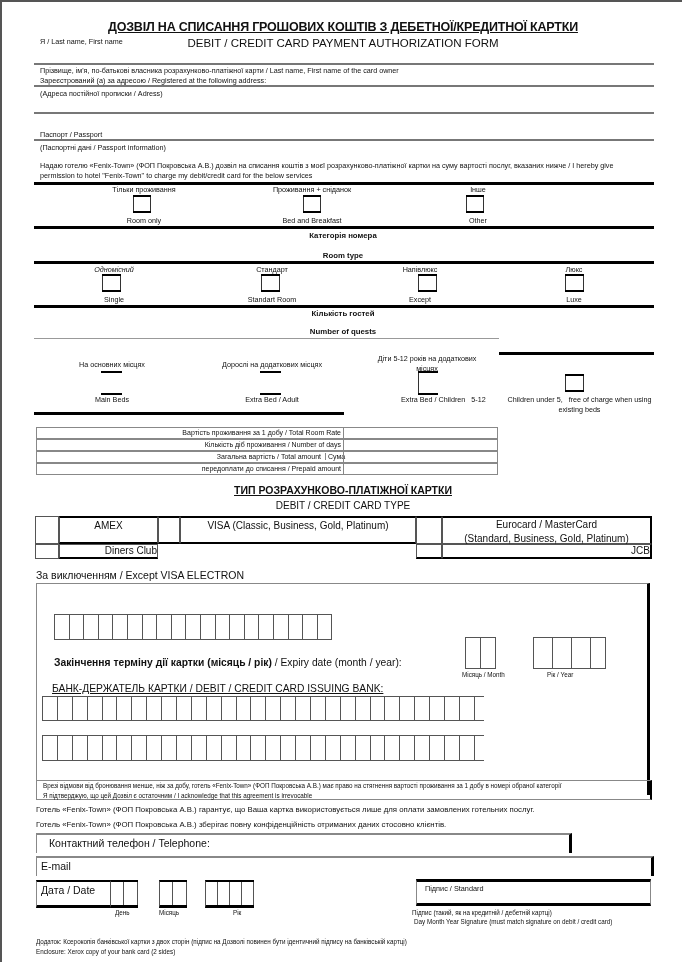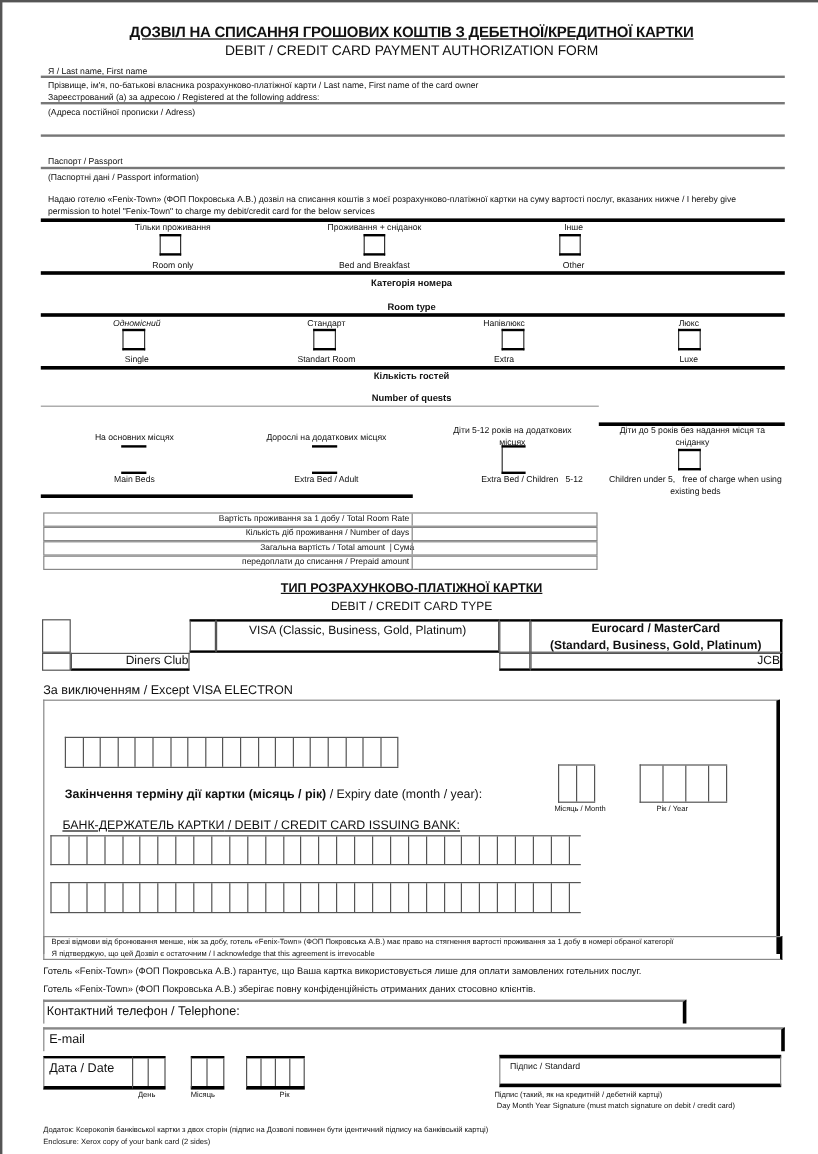--- a/index.html
+++ b/index.html
@@ -27,21 +27,21 @@
   .u { text-decoration: underline; }
 </style>
 </head>
 <body>
 
 <div class="page">
 
   <div class="abs t-title">ДОЗВІЛ НА СПИСАННЯ ГРОШОВИХ КОШТІВ З ДЕБЕТНОЇ/КРЕДИТНОЇ КАРТКИ</div>
   <div class="abs t-sub">DEBIT / CREDIT CARD PAYMENT AUTHORIZATION FORM</div>
 
-  <div class="abs small" style="left:38px;top:53px;">Я / Last name, First name</div>
+  <div class="abs small" style="left:38px;top:35px;">Я / Last name, First name</div>
   <div class="hline" style="left:32px;width:620px;top:61px;"></div>
   <div class="abs small" style="left:38px;top:64px;">Прізвище, ім'я, по-батькові власника розрахунково-платіжної карти / Last name, First name of the card owner</div>
   <div class="abs small" style="left:38px;top:74px;">Зареєстрований (а) за адресою / Registered at the following address:</div>
   <div class="hline" style="left:32px;width:620px;top:83px;"></div>
   <div class="abs small" style="left:38px;top:87px;">(Адреса постійної прописки / Adress)</div>
   <div class="hline" style="left:32px;width:620px;top:110px;"></div>
 
   <div class="abs small" style="left:38px;top:128px;">Паспорт / Passport</div>
   <div class="hline" style="left:32px;width:620px;top:137px;"></div>
   <div class="abs small" style="left:38px;top:141px;">(Паспортні дані / Passport information)</div>
@@ -68,21 +68,21 @@
   <div class="abs small center" style="left:62px;width:100px;top:263px;font-style:italic;">Одномісний</div>
   <div class="chk" style="left:100px;top:272px;width:19px;"></div>
   <div class="abs small center" style="left:62px;width:100px;top:293px;">Single</div>
 
   <div class="abs small center" style="left:215px;width:110px;top:263px;">Стандарт</div>
   <div class="chk" style="left:259px;top:272px;width:19px;"></div>
   <div class="abs small center" style="left:215px;width:110px;top:293px;">Standart Room</div>
 
   <div class="abs small center" style="left:368px;width:100px;top:263px;">Напівлюкс</div>
   <div class="chk" style="left:416px;top:272px;width:19px;"></div>
-  <div class="abs small center" style="left:368px;width:100px;top:293px;">Extra</div>
+  <div class="abs small center" style="left:368px;width:100px;top:293px;">Except</div>
 
   <div class="abs small center" style="left:522px;width:100px;top:263px;">Люкс</div>
   <div class="chk" style="left:563px;top:272px;width:19px;"></div>
   <div class="abs small center" style="left:522px;width:100px;top:293px;">Luxe</div>
   <div class="hthick" style="left:32px;width:620px;top:303px;"></div>
 
   <div class="abs small bold center" style="left:0;width:682px;top:307px;font-size:7.8px;">Кількість гостей</div>
   <div class="abs small bold center" style="left:0;width:682px;top:325px;font-size:7.8px;">Number of quests</div>
   <div class="hline" style="left:32px;width:465px;top:336px;border-top-width:1px;border-color:#999;"></div>
   <div class="hthick" style="left:497px;width:155px;top:350px;"></div>
@@ -92,21 +92,20 @@
   <div class="abs small center" style="left:50px;width:120px;top:393px;">Main Beds</div>
 
   <div class="abs small center" style="left:195px;width:150px;top:358px;">Дорослі на додаткових місцях</div>
   <div class="chk" style="left:259px;top:369px;width:19px;height:24px;border:none;"></div>
   <div class="abs small center" style="left:195px;width:150px;top:393px;">Extra Bed / Adult</div>
 
   <div class="abs small center" style="left:375px;width:100px;top:352px;line-height:10px;">Діти 5-12 років на додаткових місцях</div>
   <div class="chk" style="left:416px;top:369px;width:19px;height:24px;border-right:none;"></div>
   <div class="abs small" style="left:375px;top:393px;white-space:pre;margin-left:24px;">Extra Bed / Children   5-12</div>
 
-  <div class="abs small center" style="left:500px;width:150px;top:352px;line-height:10px;">Діти до 5 років без надання місця та сніданку</div>
   <div class="chk" style="left:563px;top:372px;width:19px;"></div>
   <div class="abs small center" style="left:505px;width:145px;top:393px;line-height:10px;white-space:pre-wrap;">Children under 5,   free of charge when using existing beds</div>
   <div class="hthick" style="left:32px;width:310px;top:410px;"></div>
 
   <div class="rate-row" style="top:425px;">
     <span class="lbl">Вартість проживання за 1 добу / Total Room Rate</span>
       <span class="sep"></span>
   </div>
   <div class="rate-row" style="top:437px;">
     <span class="lbl">Кількість діб проживання / Number of days</span>
@@ -119,24 +118,25 @@
   </div>
   <div class="rate-row" style="top:461px;">
     <span class="lbl">передоплати до списання / Prepaid amount</span>
       <span class="sep"></span>
   </div>
 
   <div class="abs center bold" style="left:0;width:682px;top:482px;font-size:10.5px;"><span class="u">ТИП РОЗРАХУНКОВО-ПЛАТІЖНОЇ КАРТКИ</span></div>
   <div class="abs center" style="left:0;width:682px;top:498px;font-size:10px;">DEBIT / CREDIT CARD TYPE</div>
 
   <div class="cardbox" style="left:33px;top:514px;width:24px;height:28px;"></div>
+  <div class="cardbox" style="left:57px;top:514px;width:99px;height:28px;border-top:2px solid #000;border-bottom:2px solid #000;font-size:10px;text-align:center;padding-top:2px;"><span>AMEX</span></div>
   <div class="cardbox" style="left:156px;top:514px;width:22px;height:28px;border-top:2px solid #000;border-bottom:2px solid #000;"></div>
   <div class="cardbox" style="left:178px;top:514px;width:236px;height:28px;border-top:2px solid #000;border-bottom:2px solid #000;font-size:10px;text-align:center;padding-top:2px;"><span>VISA (Classic, Business, Gold, Platinum)</span></div>
   <div class="cardbox" style="left:414px;top:514px;width:26px;height:28px;border-top:2px solid #000;"></div>
-  <div class="cardbox" style="left:440px;top:514px;width:210px;height:28px;border-top:2px solid #000;border-right:2px solid #000;font-size:10px;text-align:center;line-height:14px;font-weight:bold;"><span>Eurocard / MasterCard</span><br><span>(Standard, Business, Gold, Platinum)</span></div>
+  <div class="cardbox" style="left:440px;top:514px;width:210px;height:28px;border-top:2px solid #000;border-right:2px solid #000;font-size:10px;text-align:center;line-height:14px;"><span>Eurocard / MasterCard</span><br><span>(Standard, Business, Gold, Platinum)</span></div>
 
   <div class="cardbox" style="left:33px;top:542px;width:24px;height:15px;"></div>
   <div class="cardbox" style="left:57px;top:542px;width:99px;height:15px;border-bottom:2px solid #000;font-size:10px;padding-left:5px;"><span>Diners Club</span></div>
   <div class="cardbox" style="left:414px;top:542px;width:26px;height:15px;border-bottom:2px solid #000;"></div>
   <div class="cardbox" style="left:440px;top:542px;width:210px;height:15px;border-bottom:2px solid #000;border-right:2px solid #000;font-size:10px;padding-left:4px;"><span>JCB</span></div>
 
   <div class="abs" style="left:34px;top:567px;font-size:10.5px;">За виключенням / Except VISA ELECTRON</div>
 
   <div class="abs" style="left:34px;top:581px;width:614px;height:212px;border-top:1px solid #888;border-left:1px solid #888;border-right:3px solid #000;"></div>
   <div class="cell-grid" style="left:52px;top:612px;height:26px;">
@@ -239,21 +239,21 @@
       <span style="width:14.9px"></span>
       <span style="width:14.9px"></span>
   </div>
 
   <div class="abs" style="left:34px;top:778px;width:616px;height:20px;border:1px solid #888;border-right:2px solid #000;"></div>
   <div class="abs tiny" style="left:41px;top:780px;white-space:nowrap;">Врезі відмови від бронювання менше, ніж за добу, готель «Fenix-Town» (ФОП Покровська А.В.) має право на стягнення вартості проживання за 1 добу в номері обраної категорії</div>
   <div class="abs tiny" style="left:41px;top:790px;white-space:nowrap;">Я підтверджую, що цей Дозвіл є остаточним / I acknowledge that this agreement is irrevocable</div>
   <div class="abs" style="left:34px;top:803px;font-size:7.8px;white-space:nowrap;">Готель «Fenix-Town» (ФОП Покровська А.В.) гарантує, що Ваша картка використовується лише для оплати замовлених готельних послуг.</div>
   <div class="abs" style="left:34px;top:818px;font-size:7.8px;white-space:nowrap;">Готель «Fenix-Town» (ФОП Покровська А.В.) зберігає повну конфіденційність отриманих даних стосовно клієнтів.</div>
 
-  <div class="abs" style="left:34px;top:831px;width:536px;height:20px;border-top:2px solid #888;border-left:1px solid #888;border-right:3px solid #000;padding-left:2px;padding-top:2px;font-size:10.5px;"><span>Контактний телефон / Telephone:</span></div>
+  <div class="abs" style="left:34px;top:831px;width:536px;height:20px;border-top:2px solid #888;border-left:1px solid #888;border-right:3px solid #000;padding-left:12px;padding-top:2px;font-size:10.5px;"><span>Контактний телефон / Telephone:</span></div>
   <div class="abs" style="left:34px;top:854px;width:618px;height:20px;border-top:2px solid #888;border-left:1px solid #888;border-right:3px solid #000;padding-left:4px;padding-top:2px;font-size:10.5px;"><span>E-mail</span></div>
 
   <div class="abs" style="left:34px;top:878px;width:74px;height:28px;border-top:2px solid #000;border-left:1px solid #888;border-bottom:3px solid #000;font-size:10.5px;padding-left:4px;padding-top:2px;"><span>Дата / Date</span></div>
   <div class="cell-grid" style="left:108px;top:878px;height:28px;border-top:2px solid #000;border-bottom:3px solid #000;">
     <span style="width:13px"></span>
       <span style="width:14px"></span>
   </div>
   <div class="abs tiny" style="left:113px;top:907px;">День</div>
   <div class="cell-grid" style="left:157px;top:878px;height:28px;border-top:2px solid #000;border-bottom:3px solid #000;">
     <span style="width:13px"></span>

